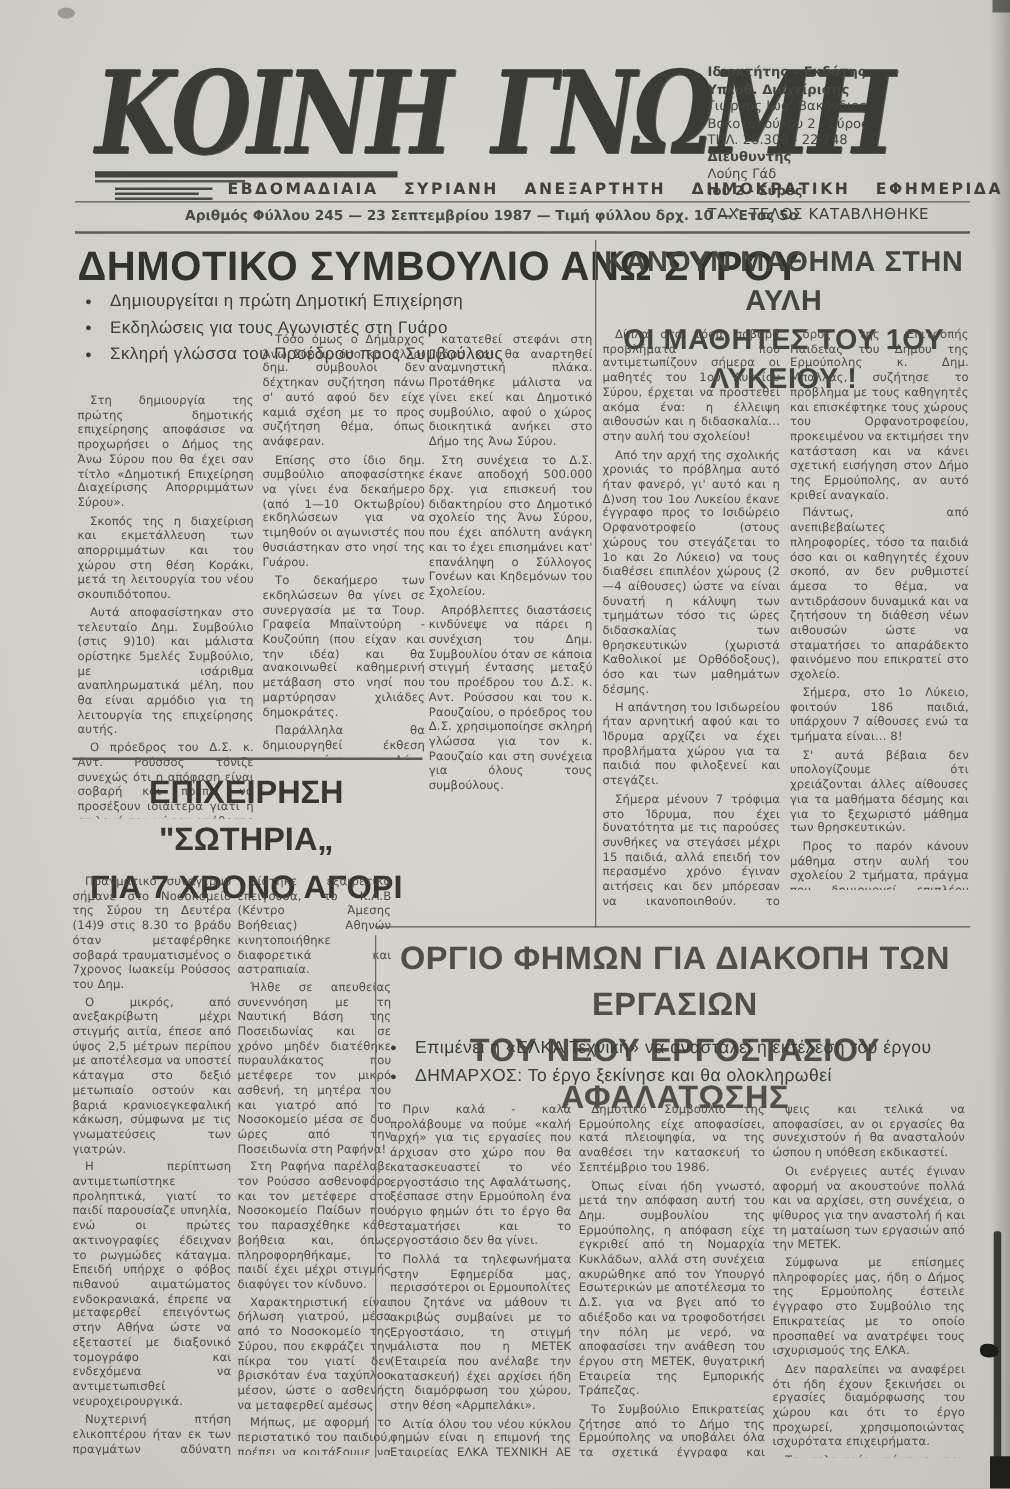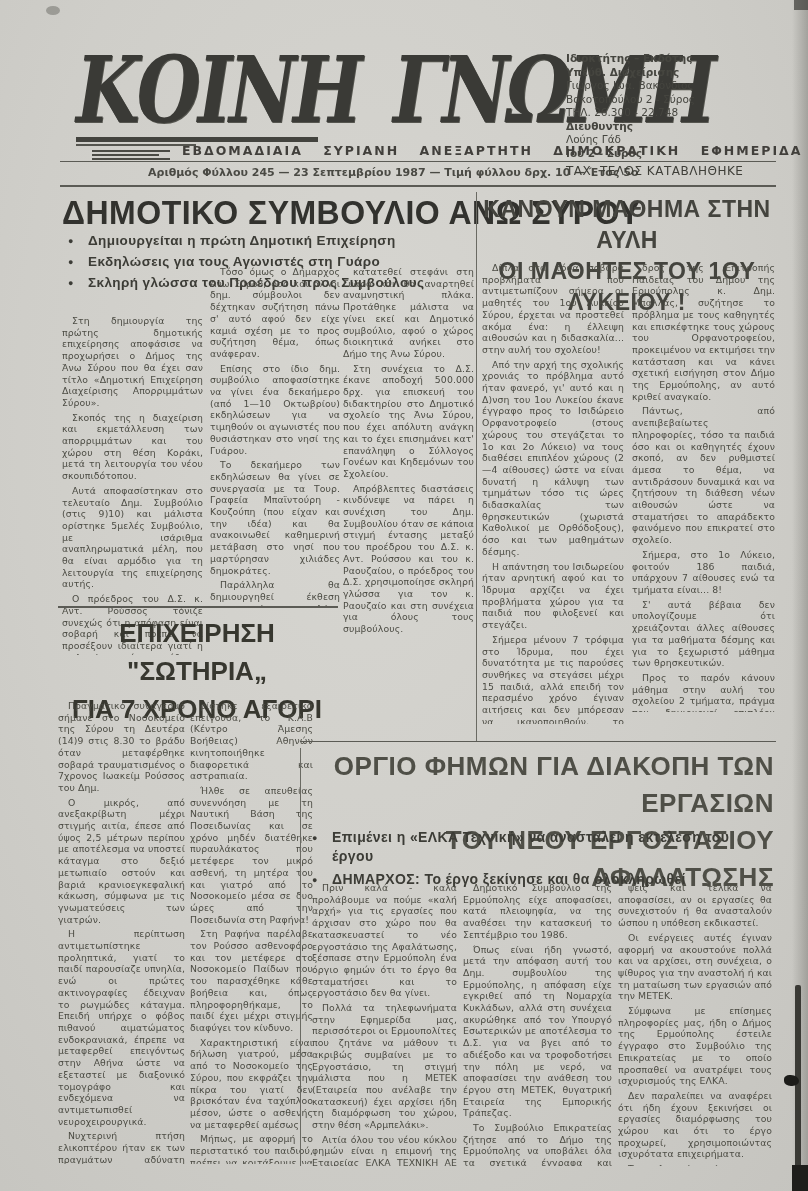--- a/index.html
+++ b/index.html
@@ -37,29 +37,29 @@
   }
   .postage{
     position:absolute;left:566px;top:164px;width:210px;
     font-size:12px;font-weight:normal;letter-spacing:.5px;color:#3e3e38;
   }
   
   .hl{font-family:"Liberation Sans","DejaVu Sans",sans-serif;font-weight:bold;color:#32322e;}
   .hl-council{position:absolute;left:62px;top:194px;width:414px;font-size:33px;letter-spacing:.5px;transform:scaleX(.97);transform-origin:left;white-space:nowrap;}
   .hl-lyceum{position:absolute;left:478px;top:194px;width:298px;text-align:center;font-size:23px;line-height:31px;color:#44443e;letter-spacing:.5px;}
   .hl-rescue{position:absolute;left:56px;top:614px;width:282px;text-align:center;font-size:26px;line-height:38px;color:#37372f;}
-  .hl-desal{position:absolute;left:306px;top:748px;width:468px;text-align:right;font-size:26px;line-height:37px;color:#4f4f47;letter-spacing:.5px;}
+  .hl-desal{position:absolute;left:306px;top:748px;width:468px;text-align:center;font-size:26px;line-height:37px;color:#4f4f47;letter-spacing:.5px;}
   
   .bullets{position:absolute;}
   .bullets-council{left:66px;top:232px;width:410px;}
   .bullets-desal{left:310px;top:828px;width:462px;}
   .bullet-item{
     position:relative;margin:0 0 4px 0;padding-left:22px;
     font-family:"Liberation Sans","DejaVu Sans",sans-serif;
-    font-weight:bold;font-size:13.5px;line-height:17px;color:#3c3c36;letter-spacing:.4px;
+    font-weight:normal;font-size:13.5px;line-height:17px;color:#3c3c36;letter-spacing:.4px;
   }
   .bullets-desal .bullet-item{font-size:14px;line-height:19px;}
   .bullet-item::before{content:"●";position:absolute;left:2px;top:1px;font-size:9px;color:#3c3c36;}
   
   .col{position:absolute;overflow:hidden;text-align:justify;}
   .col p.para{margin:0 0 3px 0;text-indent:10px;font-size:9.3px;line-height:11.7px;color:#4c4c44;letter-spacing:.1px;}
   .c-a1{left:62px;top:271px;width:141px;height:340px;margin-top:44px;}
   .c-a2{left:210px;top:266px;width:130px;height:340px;}
   .c-a3{left:343px;top:266px;width:131px;height:478px;}
   .c-r1{left:482px;top:262px;width:142px;height:462px;}

